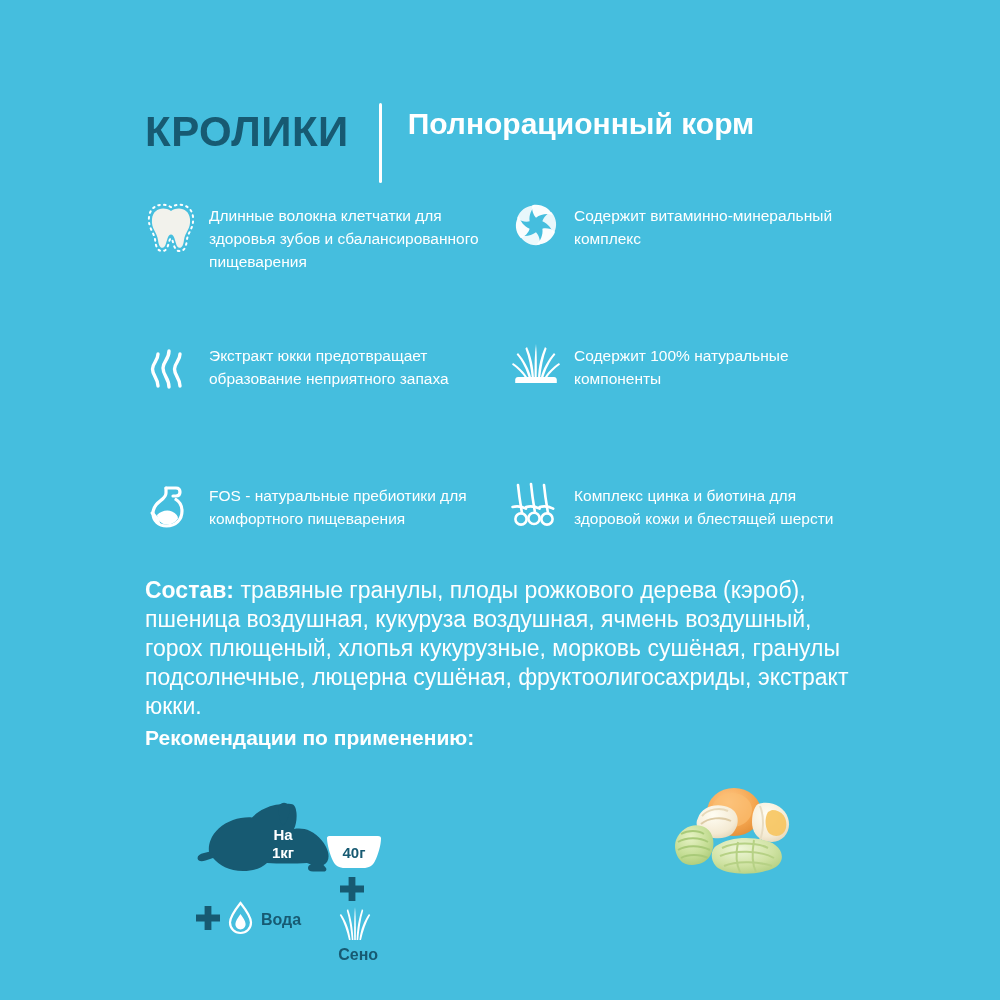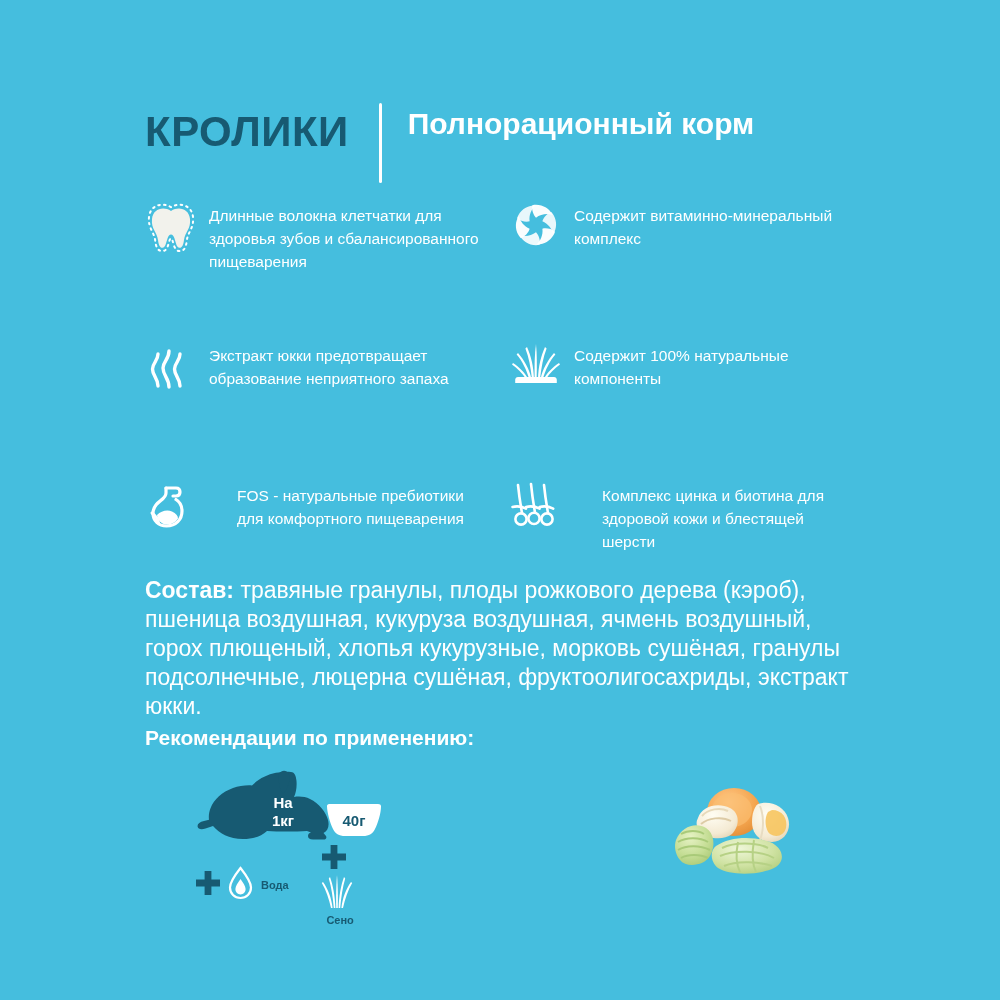--- a/index.html
+++ b/index.html
@@ -79,21 +79,21 @@
     padding-top: 2px;
   }
   .feature-text {
     font-size: 15.5px;
     line-height: 23px;
     color: #ffffff;
     padding-top: 4px;
   }
   .f-r1 { height: 140px; }
   .f-r2 { height: 85px; }
-  .f-r3 { height: 85px; gap: 28px; }
+  .f-r3 { height: 85px; }
 
   
   .composition {
     position: absolute;
     left: 145px;
     top: 576px;
     width: 720px;
     font-size: 23px;
     line-height: 29px;
     color: #ffffff;
@@ -106,21 +106,21 @@
     left: 145px;
     top: 726px;
     font-size: 21px;
     font-weight: bold;
     color: #ffffff;
     text-align: right;
   }
   .feeding {
     position: absolute;
     left: 195px;
-    top: 768px;
+    top: 800px;
     width: 300px;
     height: 120px;
   }
   .rabbit-wrap {
     position: absolute;
     left: 0;
     top: 0;
   }
   .rabbit-label {
     position: absolute;
@@ -154,21 +154,21 @@
     top: 76px;
     display: flex;
     align-items: center;
   }
   .addon {
     display: flex;
     align-items: center;
   }
   .addon-label {
     color: #175a72;
-    font-size: 11px;
+    font-size: 16px;
     font-weight: bold;
     margin-left: 7px;
   }
   .plus-icon { margin-right: 6px; }
 
   
   .food-photo {
     position: absolute;
     left: 672px;
     top: 780px;

